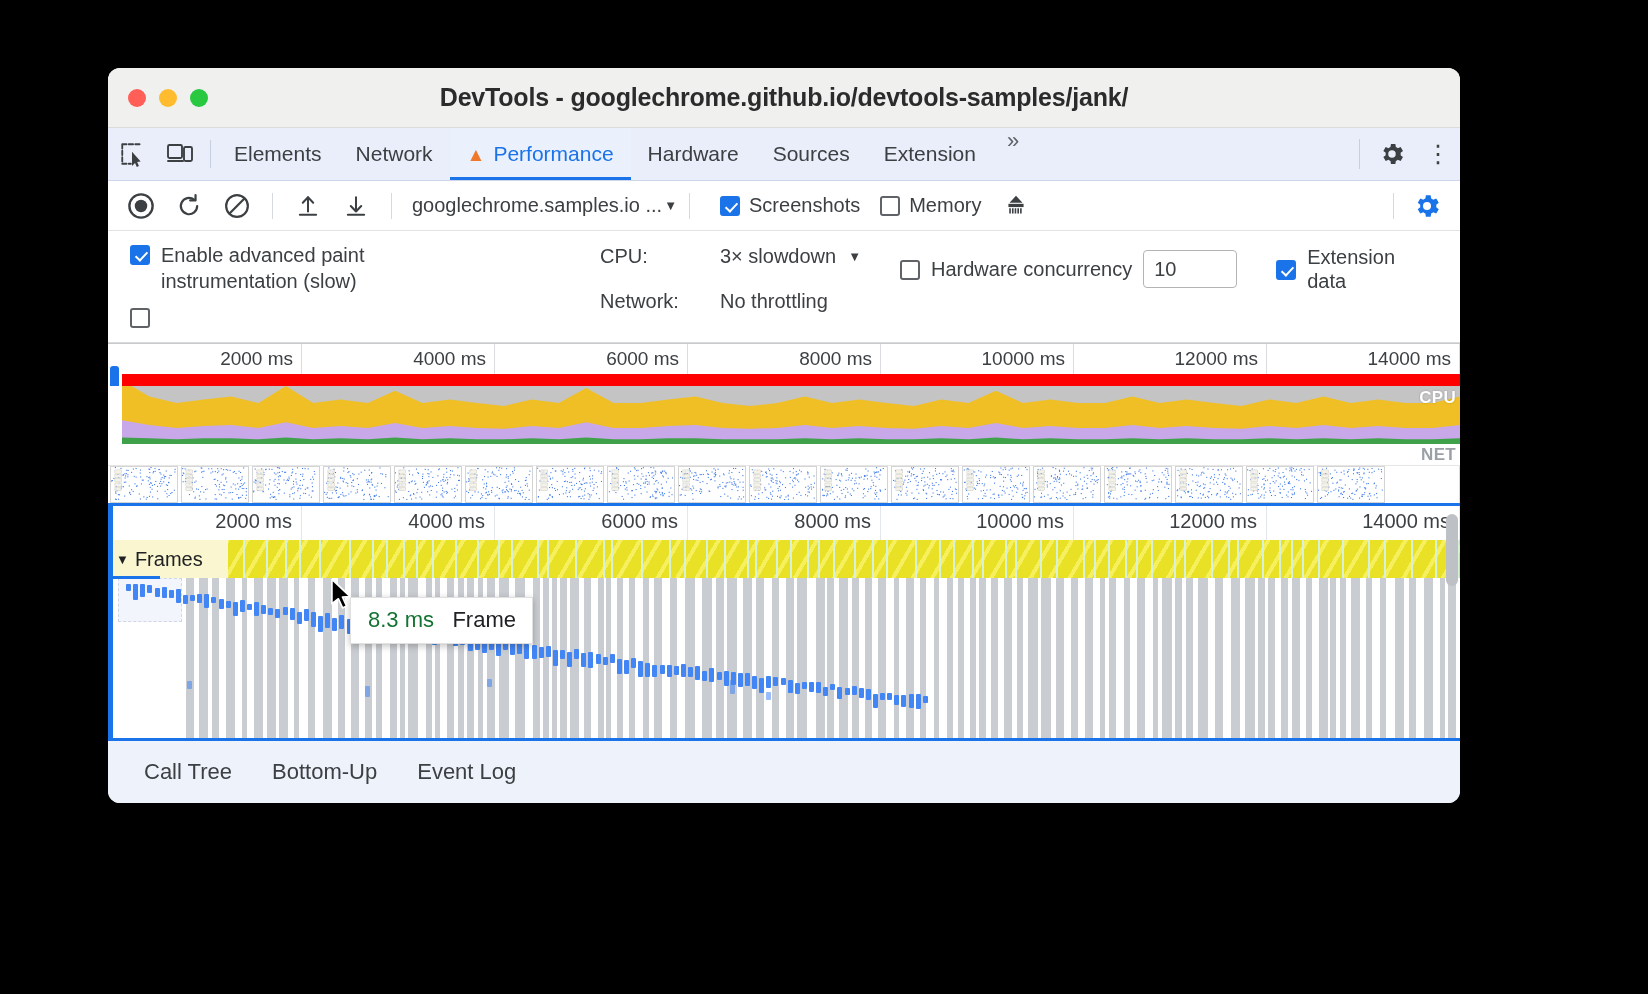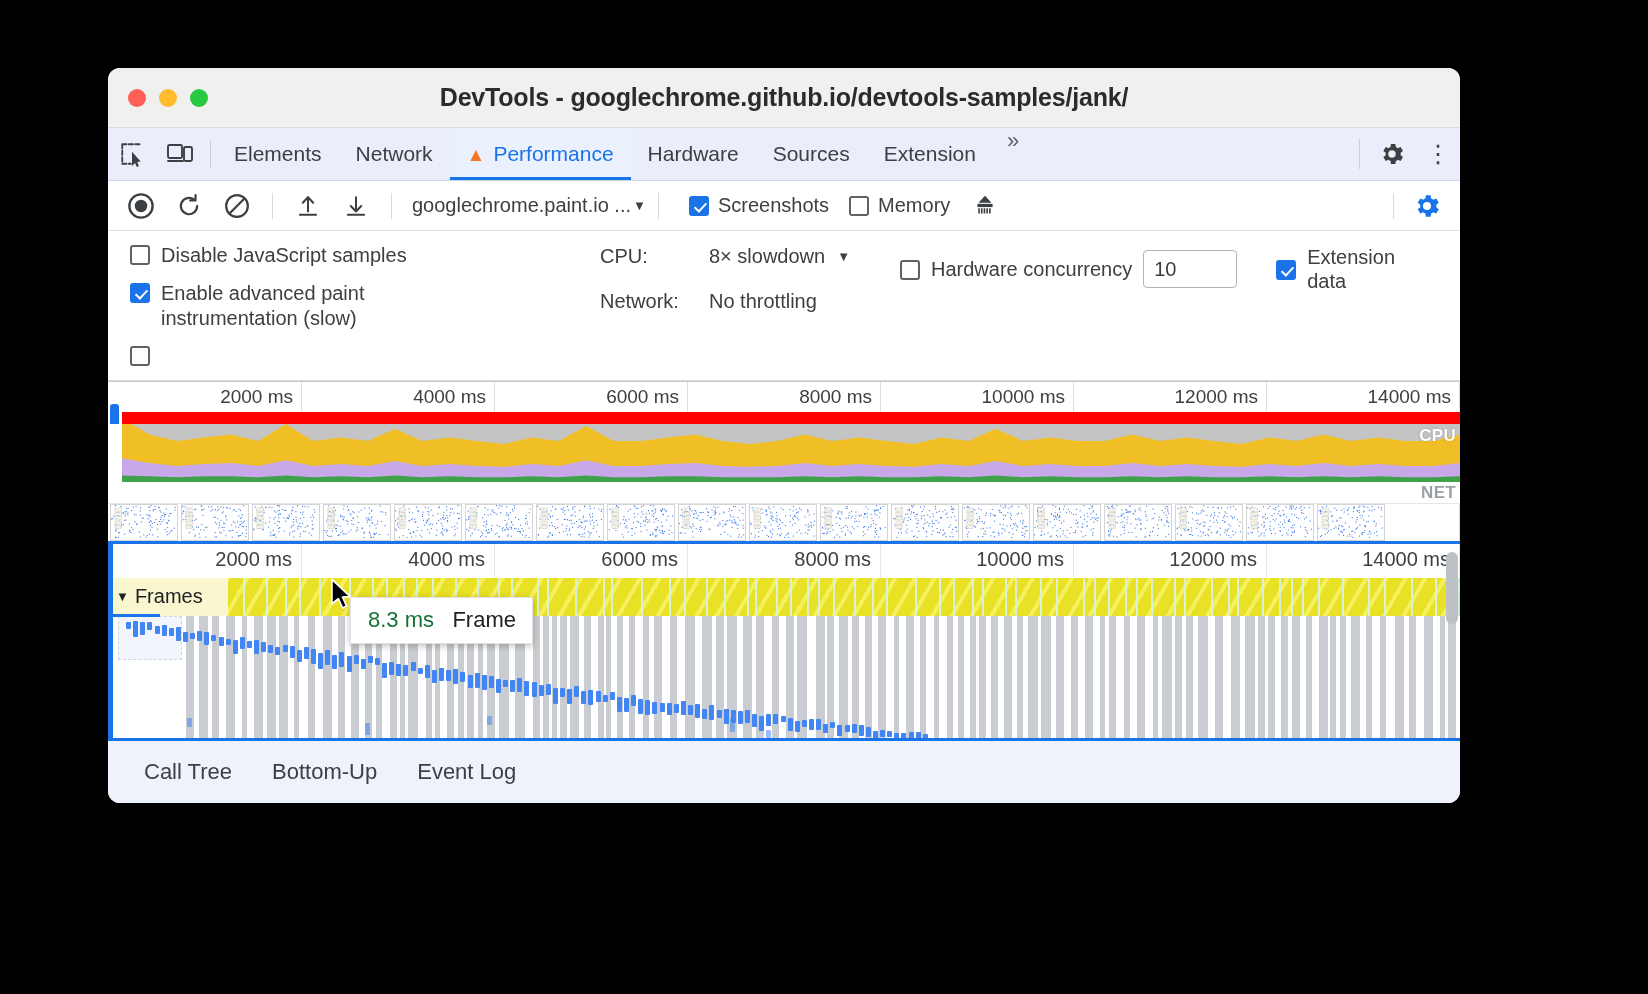--- a/index.html
+++ b/index.html
@@ -104,21 +104,21 @@
     border-bottom: 1px solid #d8dbe0;
     padding: 12px 22px 14px 22px;
     display: flex;
     font-size: 20px; color: #3c4043;
   }
   #set-col1 { width: 470px; display:flex; flex-direction:column; gap: 12px; }
   #set-col2 { width: 300px; display:flex; flex-direction:column; gap: 22px; padding-top:2px;}
   #set-col3 { flex:1; display:flex; flex-direction:column; gap: 12px; padding-top:2px;}
   .srow { display:flex; align-items:flex-start; gap: 11px; line-height: 1.28; }
   .srow .cbox { margin-top: 2px; }
-  .kv { display:flex; align-items:center; gap: 17px; }
+  .kv { display:flex; align-items:center; gap: 28px; }
   .kv .k { min-width: 92px; }
   .sel-inline { display:flex; align-items:center; gap:12px; }
   .caret { font-size: 13px; color:#3c4043; }
   .numinput {
     width: 94px; height: 38px; border: 1px solid #b4b4b4; border-radius: 4px;
     display:flex; align-items:center; padding: 0 10px; font-size:20px; color:#3c4043;
     background:#fff;
   }
   #set-col3 .srow { align-items: flex-start; }
 
@@ -331,21 +331,21 @@
     </div>
     <div class="tb-btn">
       <svg width="26" height="28" viewBox="0 0 24 24">
         <path d="M12 4v13M12 17l-4.8-5M12 17l4.8-5" fill="none" stroke="#3c4043" stroke-width="1.9" stroke-linecap="round" stroke-linejoin="round"></path>
         <path d="M4.5 20h15" stroke="#3c4043" stroke-width="1.9" stroke-linecap="round"></path>
       </svg>
     </div>
     <div class="tb-sep"></div>
 
     <div id="urlsel">
-      <span>googlechrome.paint.io ...</span>
+      <span>googlechrome.samples.io ...</span>
       <span class="caret">▼</span>
     </div>
 
     <div class="tb-sep"></div>
 
     <label class="cap-check">
       <span class="cbox on"></span>
       <span>Screenshots</span>
     </label>
     <label class="cap-check">
@@ -366,37 +366,33 @@
         <svg width="30" height="30" viewBox="0 0 24 24">
           <path fill="#1a73e8" d="M19.4 13a7.6 7.6 0 000-2l2-1.6-2-3.4-2.4 1a7.6 7.6 0 00-1.7-1l-.4-2.6h-3.8l-.4 2.6c-.6.2-1.2.6-1.7 1l-2.4-1-2 3.4L6.6 11a7.6 7.6 0 000 2l-2 1.6 2 3.4 2.4-1c.5.4 1.1.8 1.7 1l.4 2.6h3.8l.4-2.6c.6-.2 1.2-.6 1.7-1l2.4 1 2-3.4-2-1.6zM12 15.2A3.2 3.2 0 1115.2 12 3.2 3.2 0 0112 15.2z"></path>
         </svg>
       </div>
     </div>
   </div>
 
   <div id="settings">
     <div id="set-col1">
       <label class="srow">
-        <span class="cbox"></span>
-        <span>Disable JavaScript samples</span>
-      </label>
-      <label class="srow">
         <span class="cbox on"></span>
         <span style="max-width:300px;">Enable advanced paint instrumentation (slow)</span>
       </label>
       <label class="srow">
         <span class="cbox"></span>
       </label>
     </div>
 
     <div id="set-col2">
       <div class="kv">
         <span class="k">CPU:</span>
         <span class="sel-inline">
-          <span>8× slowdown</span>
+          <span>3× slowdown</span>
           <span class="caret">▼</span>
         </span>
       </div>
       <div class="kv">
         <span class="k">Network:</span>
         <span>No throttling</span>
       </div>
     </div>
 
     <div id="set-col3">

